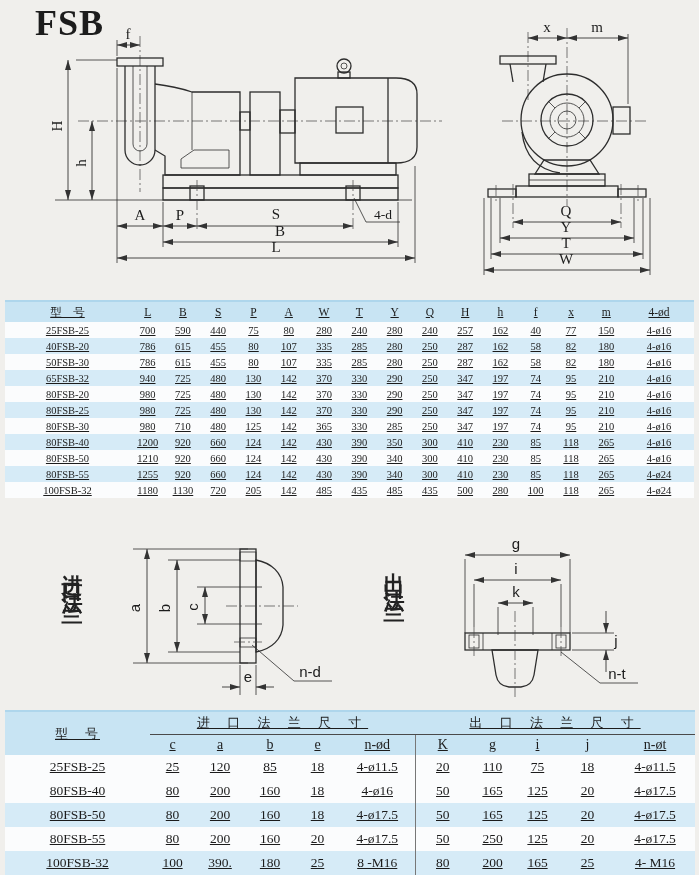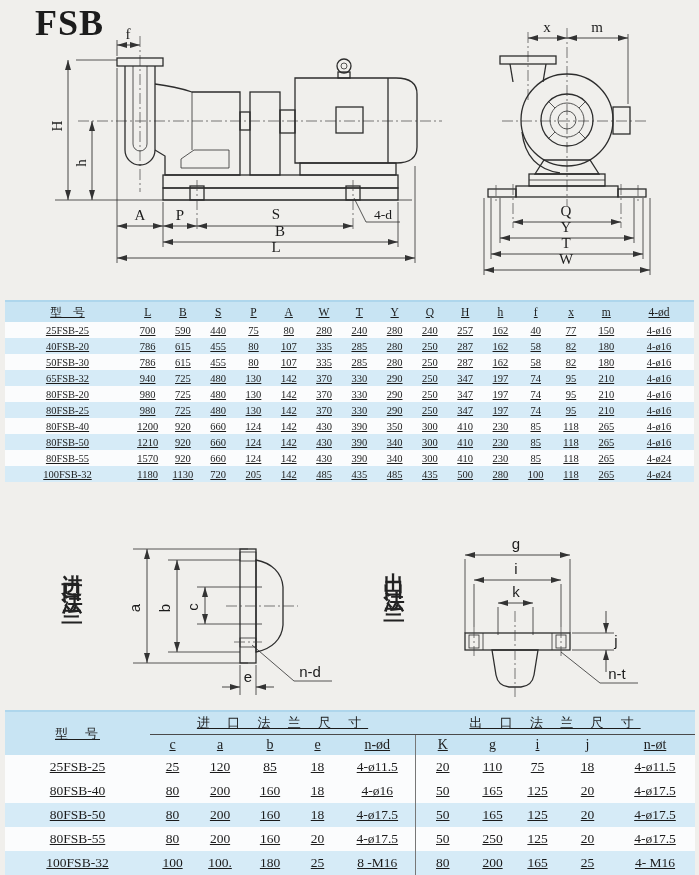--- a/index.html
+++ b/index.html
@@ -313,20 +313,38 @@
           <td>290</td>
           <td>250</td>
           <td>347</td>
           <td>197</td>
           <td>74</td>
           <td>95</td>
           <td>210</td>
           <td>4-ø16</td>
         </tr>
         <tr>
+          <td>80FSB-30</td>
+          <td>980</td>
+          <td>710</td>
+          <td>480</td>
+          <td>125</td>
+          <td>142</td>
+          <td>365</td>
+          <td>330</td>
+          <td>285</td>
+          <td>250</td>
+          <td>347</td>
+          <td>197</td>
+          <td>74</td>
+          <td>95</td>
+          <td>210</td>
+          <td>4-ø16</td>
+        </tr>
+        <tr>
           <td>80FSB-40</td>
           <td>1200</td>
           <td>920</td>
           <td>660</td>
           <td>124</td>
           <td>142</td>
           <td>430</td>
           <td>390</td>
           <td>350</td>
           <td>300</td>
@@ -350,21 +368,21 @@
           <td>300</td>
           <td>410</td>
           <td>230</td>
           <td>85</td>
           <td>118</td>
           <td>265</td>
           <td>4-ø16</td>
         </tr>
         <tr>
           <td>80FSB-55</td>
-          <td>1570</td>
+          <td>1255</td>
           <td>920</td>
           <td>660</td>
           <td>124</td>
           <td>142</td>
           <td>430</td>
           <td>390</td>
           <td>340</td>
           <td>300</td>
           <td>410</td>
           <td>230</td>
@@ -544,21 +562,21 @@
           <td>4-ø17.5</td>
           <td>50</td>
           <td>250</td>
           <td>125</td>
           <td>20</td>
           <td>4-ø17.5</td>
         </tr>
         <tr>
           <td>100FSB-32</td>
           <td>100</td>
-          <td>100.</td>
+          <td>390.</td>
           <td>180</td>
           <td>25</td>
           <td>8 -M16</td>
           <td>80</td>
           <td>200</td>
           <td>165</td>
           <td>25</td>
           <td>4- M16</td>
         </tr>
       </tbody>

